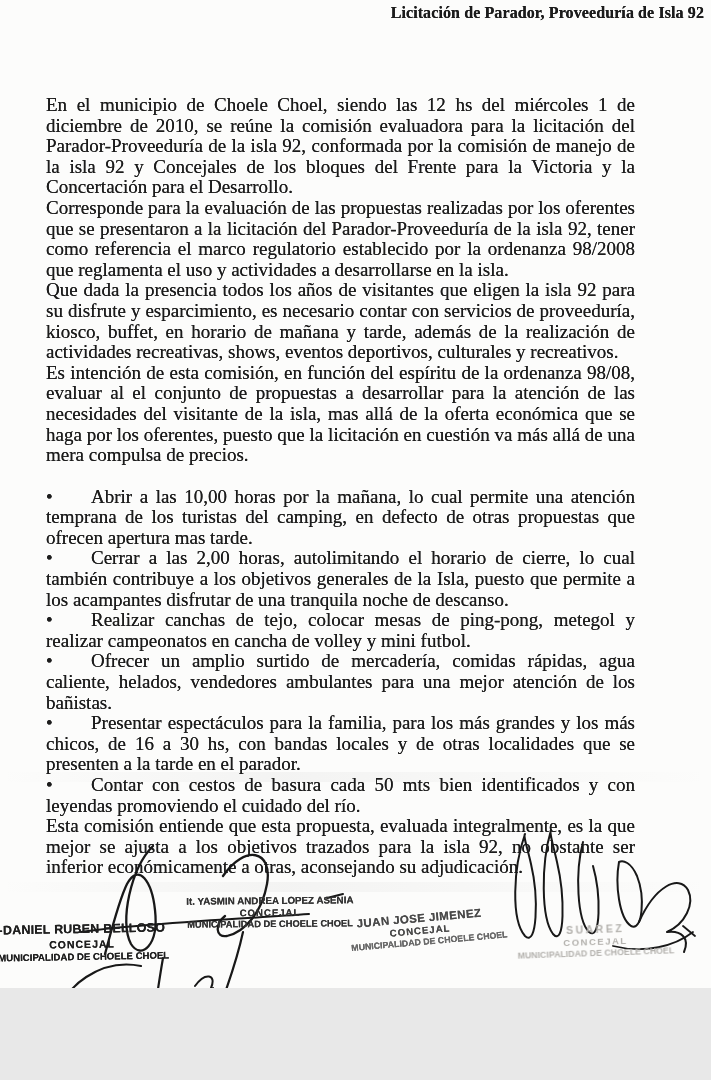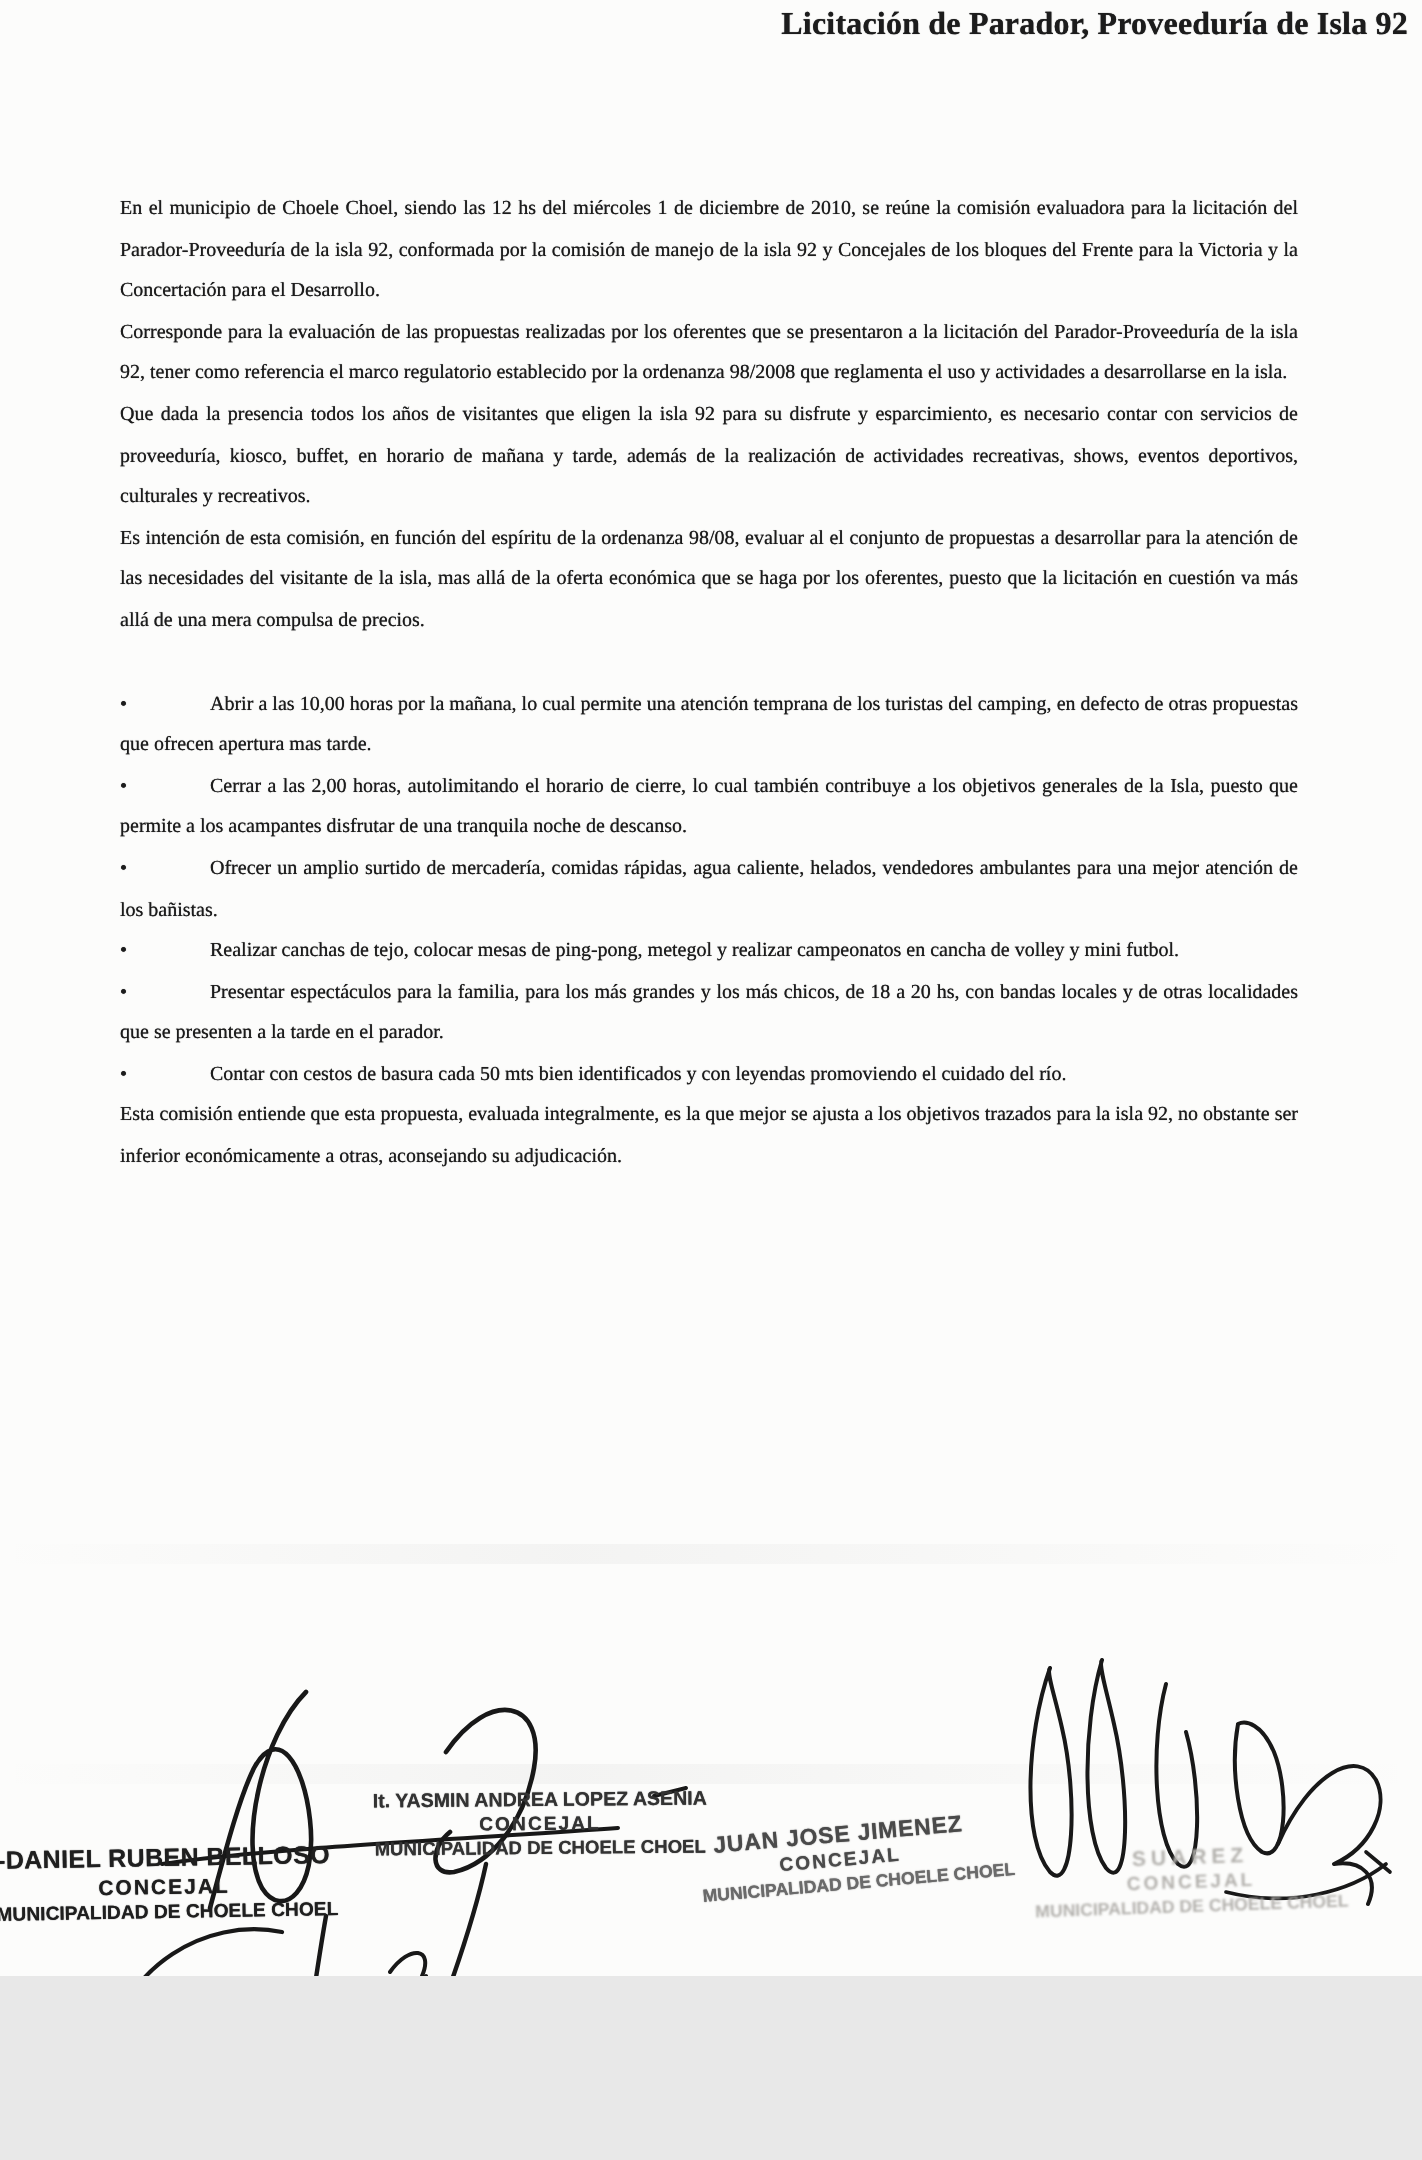--- a/index.html
+++ b/index.html
@@ -18,22 +18,22 @@
     position:absolute;top:4px;right:7px;
     font-weight:bold;font-size:16px;letter-spacing:.1px;
     text-shadow:0 0 .4px #1c1c1c;
   }
   .doc-title{
     position:absolute;top:37px;left:62px;width:590px;
     font-weight:bold;font-size:15.6px;line-height:21px;
     text-align:justify;text-shadow:0 0 .4px #1c1c1c;
   }
   .body-text{
-    position:absolute;top:95px;left:60px;width:589px;
-    font-size:10px;line-height:20.6px;
+    position:absolute;top:95px;left:46px;width:589px;
+    font-size:19px;line-height:20.6px;
     text-align:justify;
     text-shadow:0 0 .35px #2a2a2a;
   }
   .body-text p{margin:0;}
   .body-text p.gap-before{margin-top:21px;}
   .bullet-dot{display:inline-block;width:10px;}
   .bullet-tab{display:inline-block;width:35px;}
   .it{}
   
   .stamp{
@@ -76,23 +76,23 @@
   <div class="header-line">Licitación de Parador, Proveeduría de Isla 92</div>
 
 
   <div class="body-text" id="body-text">
       <p class="para"><span>En el municipio de Choele Choel, siendo las 12 hs del miércoles 1 de diciembre de 2010, se reúne la comisión evaluadora para la licitación del Parador-Proveeduría de la isla 92, conformada por la comisión de manejo de la isla 92 y Concejales de los bloques del Frente para la Victoria y la Concertación para el Desarrollo.</span></p>
       <p class="para"><span>Corresponde para la evaluación de las propuestas realizadas por los oferentes que se presentaron a la licitación del Parador-Proveeduría de la isla 92, tener como referencia el marco regulatorio establecido por la ordenanza 98/2008 que reglamenta el uso y actividades a desarrollarse en la isla.</span></p>
       <p class="para"><span>Que dada la presencia todos los años de visitantes que eligen la isla 92 para su disfrute y esparcimiento, es necesario contar con servicios de proveeduría, kiosco, buffet, en horario de mañana y tarde, además de la realización de actividades recreativas, shows, eventos deportivos, culturales y recreativos.</span></p>
       <p class="para"><span>Es intención de esta comisión, en función del espíritu de la ordenanza 98/08, evaluar al el conjunto de propuestas a desarrollar para la atención de las necesidades del visitante de la isla, mas allá de la oferta económica que se haga por los oferentes, puesto que la licitación en cuestión va más allá de una mera compulsa de precios.</span></p>
       <p class="bullet gap-before"><span class="bullet-dot">•</span><span class="bullet-tab"></span><span>Abrir a las 10,00 horas por la mañana, lo cual permite una atención temprana de los turistas </span><span class="it">del camping, en defecto de otras propuestas que ofrecen apertura mas tarde.</span></p>
       <p class="bullet"><span class="bullet-dot">•</span><span class="bullet-tab"></span><span>Cerrar a las 2,00 horas, autolimitando el horario de cierre, lo cual también contribuye a los objetivos generales de la Isla, puesto que permite a los acampantes disfrutar de una tranquila noche de descanso.</span></p>
+      <p class="bullet"><span class="bullet-dot">•</span><span class="bullet-tab"></span><span>Realizar canchas de tejo, colocar mesas de ping-pong, metegol y realizar campeonatos en cancha de  volley y mini futbol.</span></p>
       <p class="bullet"><span class="bullet-dot">•</span><span class="bullet-tab"></span><span>Ofrecer un amplio surtido de mercadería, comidas rápidas, agua caliente, helados, vendedores ambulantes para una mejor atención de los bañistas.</span></p>
-      <p class="bullet"><span class="bullet-dot">•</span><span class="bullet-tab"></span><span>Realizar canchas de tejo, colocar mesas de ping-pong, metegol y realizar campeonatos en cancha de  volley y mini futbol.</span></p>
-      <p class="bullet"><span class="bullet-dot">•</span><span class="bullet-tab"></span><span>Presentar espectáculos para la familia, para los más grandes y los más chicos, de 18 a 20 hs, con bandas locales y de otras localidades que se presenten a la tarde en el parador.</span></p>
+      <p class="bullet"><span class="bullet-dot">•</span><span class="bullet-tab"></span><span>Presentar espectáculos para la familia, para los más grandes y los más chicos, de 16 a 30 hs, con bandas locales y de otras localidades que se presenten a la tarde en el parador.</span></p>
       <p class="bullet"><span class="bullet-dot">•</span><span class="bullet-tab"></span><span>Contar con cestos de basura cada 50 mts bien identificados y con leyendas promoviendo el cuidado del río.</span></p>
       <p class="para"><span>Esta comisión entiende que esta propuesta, evaluada integralmente, es la que mejor se ajusta a los objetivos trazados para la isla 92, no obstante ser inferior económicamente a otras, aconsejando su adjudicación.</span></p>
     </div>
 
   <svg class="scribble" style="left:75px;top:834px" width="270" height="182" viewBox="0 0 270 182">
     <path stroke-width="2.3" d="M78,12 C56,34 44,88 56,110 C66,126 84,112 80,76 C77,48 64,28 52,50 C44,66 36,98 30,120"></path>
     <path stroke-width="2.3" d="M148,42 C170,10 198,16 192,50 C187,78 170,98 152,102 C140,104 140,90 150,82"></path>
     <path stroke-width="2" d="M6,98 C60,90 150,86 234,80"></path>
     <path stroke-width="2" d="M252,64 l16,-4"></path>
     <path stroke-width="2.2" d="M168,98 C162,126 152,154 143,178"></path>

